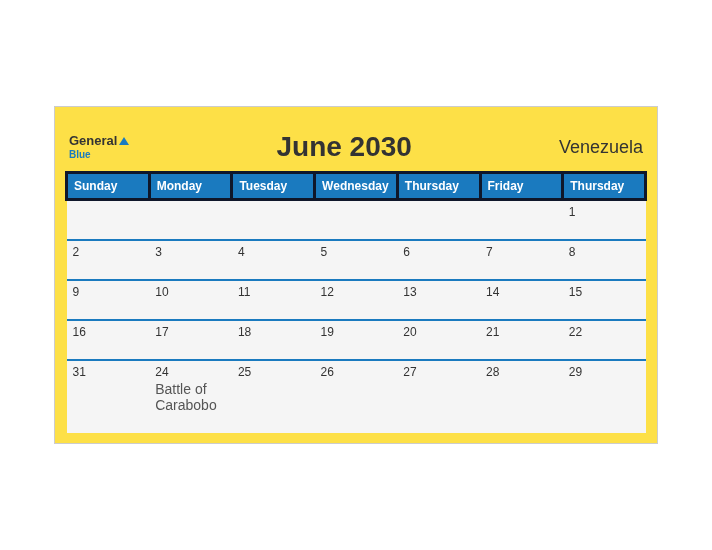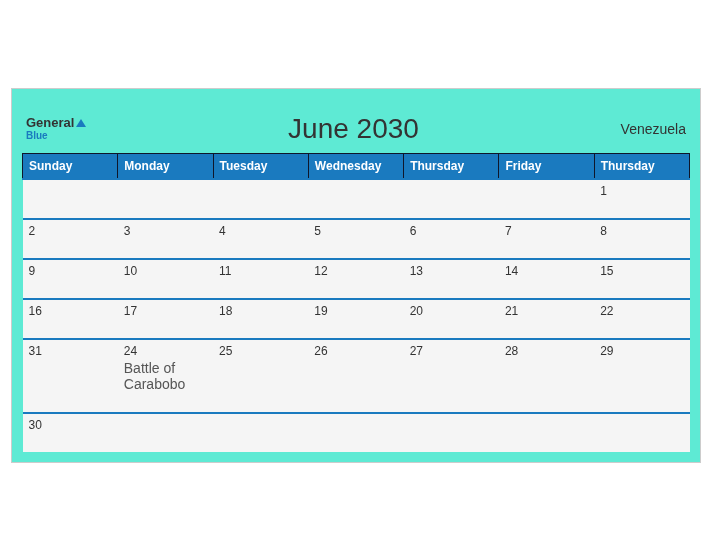--- a/index.html
+++ b/index.html
@@ -6,22 +6,22 @@
     body {
       font-family: Arial, sans-serif;
       background: #fff;
       width: 712px;
       height: 550px;
       display: flex;
       justify-content: center;
       align-items: center;
     }
     .calendar-container {
-      width: 690px;
-      background: #5eead4;
+      width: 604px;
+      background: #fde047;
       border: 1px solid #ccc;
       padding: 24px 10px 10px 10px;
     }
     .calendar-header {
       display: flex;
       justify-content: space-between;
       align-items: center;
       margin-bottom: 8px;
       padding: 0 4px;
     }
@@ -47,41 +47,41 @@
       width: 0;
       height: 0;
       border-left: 5px solid transparent;
       border-right: 5px solid transparent;
       border-bottom: 8px solid #1a7abf;
       margin-left: 2px;
       vertical-align: middle;
     }
     .calendar-title {
       font-size: 28px;
-      font-weight: normal;
+      font-weight: bold;
       color: #333;
       text-align: left;
     }
     .country-label {
-      font-size: 14px;
+      font-size: 18px;
       color: #333;
       text-align: center;
     }
     .calendar-grid {
       width: 100%;
       border-collapse: collapse;
     }
     .calendar-grid thead tr th {
       background: #1a7abf;
       color: #fff;
       font-size: 12px;
       font-weight: bold;
       padding: 5px 6px;
       text-align: left;
-      border: 1px solid #0f172a;
+      border: 3px solid #0f172a;
     }
     .calendar-grid tbody tr {
       border-top: 2px solid #1a7abf;
     }
     .calendar-grid tbody tr td {
       vertical-align: top;
       padding: 4px 6px 20px 6px;
       font-size: 12px;
       color: #333;
       background: #f5f5f5;
@@ -235,26 +235,15 @@
           <td>
             <span class="day-number">27</span>
           </td>
           <td>
             <span class="day-number">28</span>
           </td>
           <td>
             <span class="day-number">29</span>
           </td>
         </tr>
-        <tr>
-          <td>
-            <span class="day-number">30</span>
-          </td>
-          <td class="empty"></td>
-          <td class="empty"></td>
-          <td class="empty"></td>
-          <td class="empty"></td>
-          <td class="empty"></td>
-          <td class="empty"></td>
-        </tr>
       </tbody>
   </table>
 </div>
 
 </body></html>

